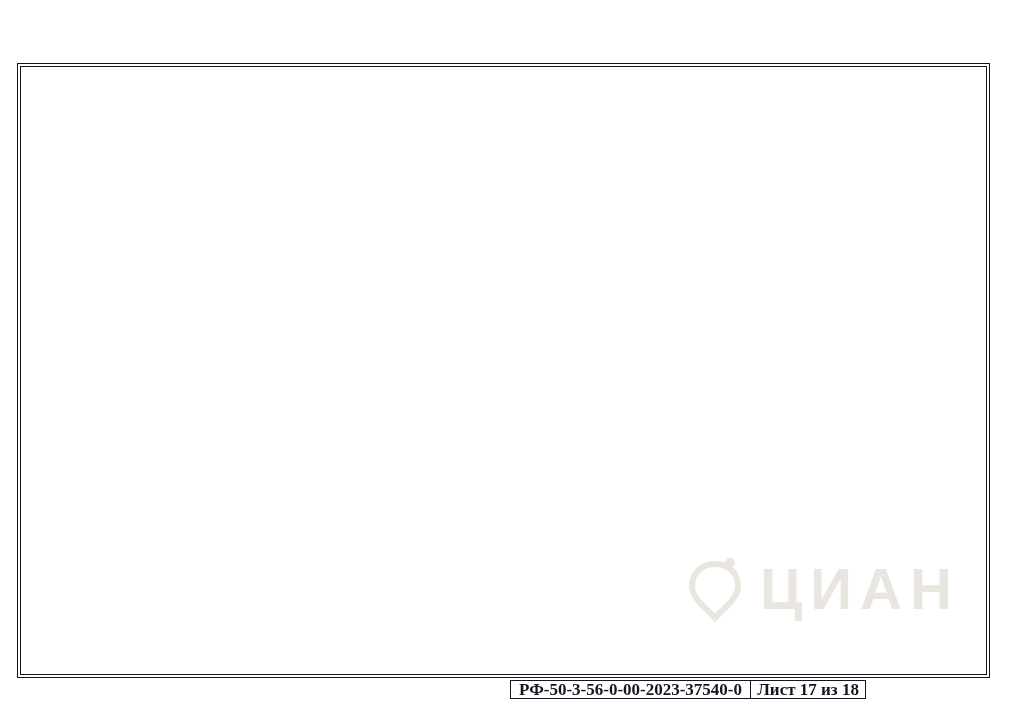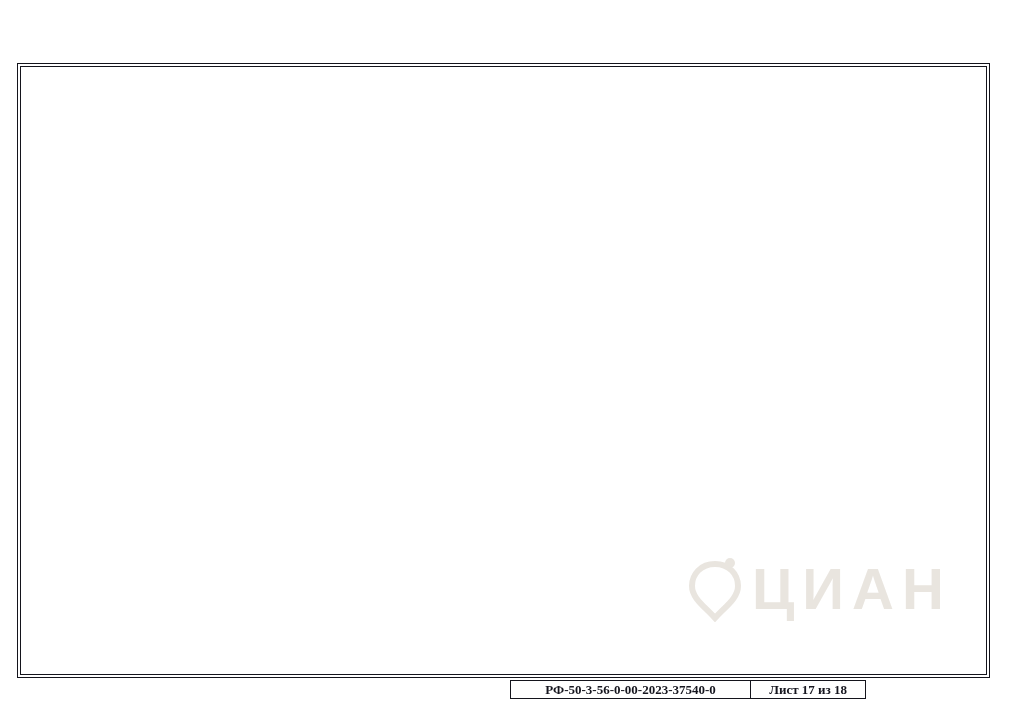--- a/index.html
+++ b/index.html
@@ -18,21 +18,21 @@
     border: 1px solid #14141c;
   }
   .frame-inner {
     position: absolute; left: 2px; top: 2px; right: 2px; bottom: 2px;
     border: 1px solid #14141c;
   }
 
   
   .watermark {
     position: absolute; left: 686px; top: 556px;
-    display: flex; align-items: center; gap: 8px;
+    display: flex; align-items: center; gap: 16px;
     color: #cfc6b9; opacity: 0.45;
     z-index: 0;
     user-select: none;
   }
   .watermark svg { display: block; }
   .watermark .wm-text {
     font-family: "Liberation Sans", sans-serif;
     font-weight: bold; font-size: 58px; letter-spacing: 8px;
     line-height: 58px;
   }
@@ -51,21 +51,21 @@
   table.footer-stamp {
     position: absolute; left: 510px; top: 680px;
     width: 356px; height: 19px;
     border-collapse: collapse;
     z-index: 1;
   }
   table.footer-stamp td {
     border: 1px solid #14141c;
     color: #16161f;
     font-weight: bold; font-style: normal;
-    font-size: 13px; line-height: 13px;
+    font-size: 17px; line-height: 13px;
     text-align: center; vertical-align: middle;
     padding: 1px 2px;
   }
   table.footer-stamp td.doc-num { width: 243px; }
   table.footer-stamp td.sheet  { width: 113px; }
 </style>
 </head>
 <body>
 
 <div class="page">

